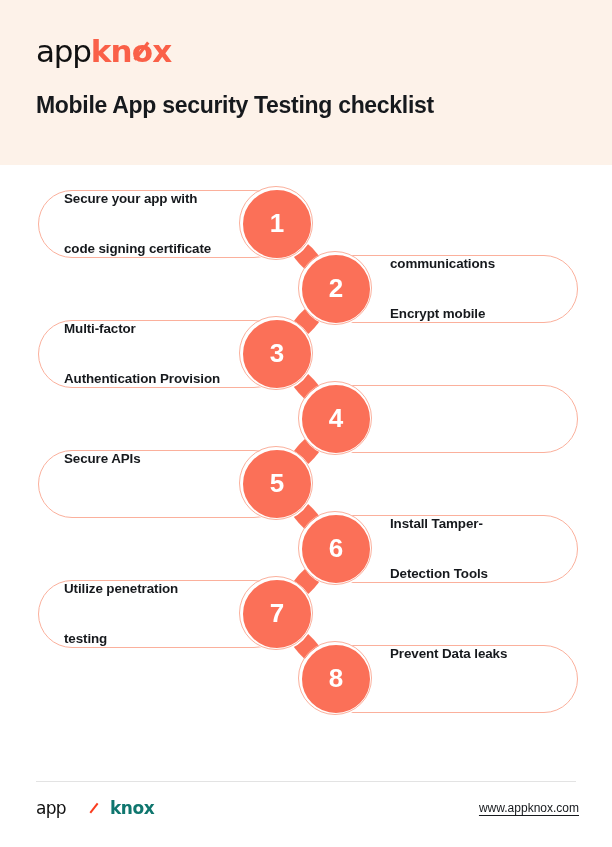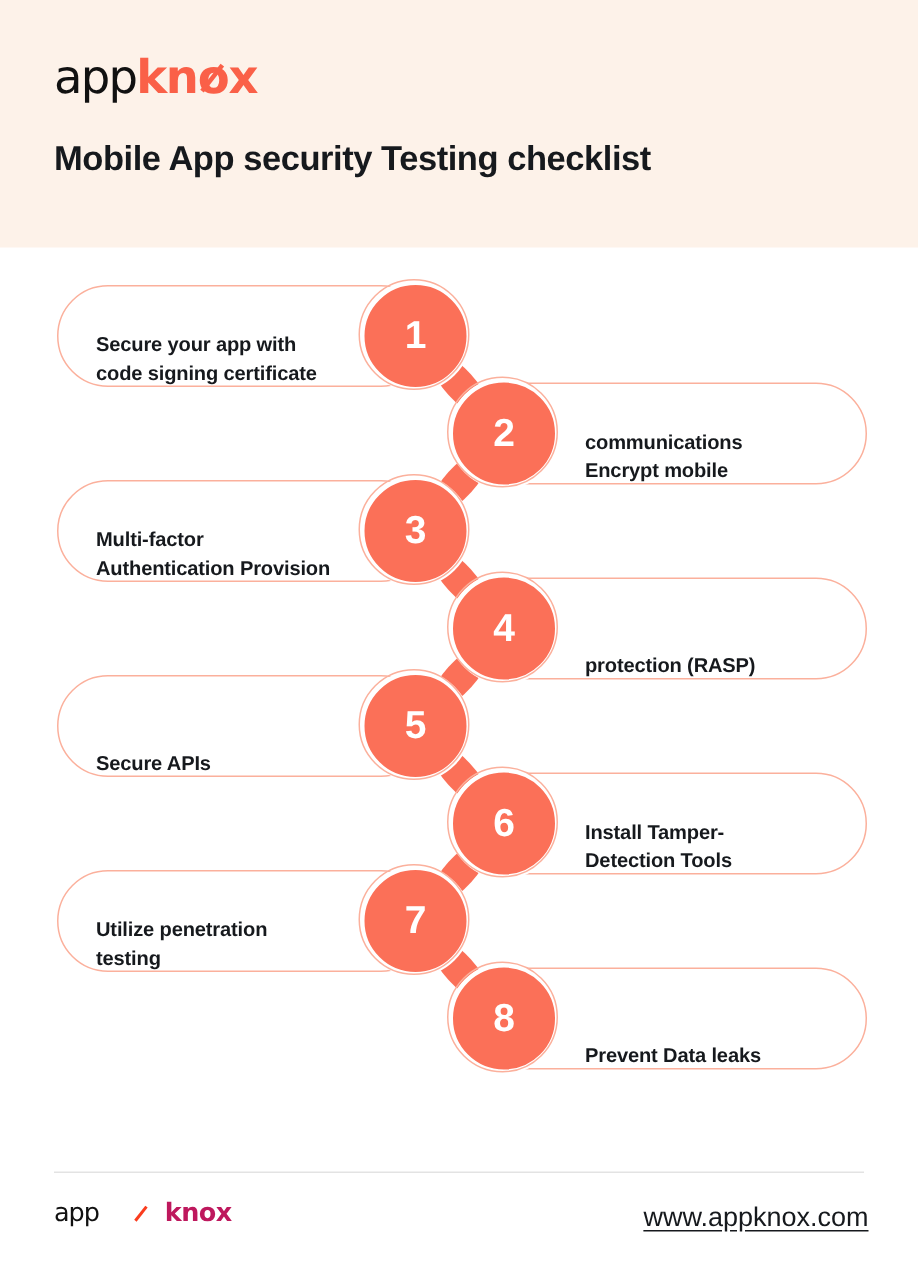--- a/index.html
+++ b/index.html
@@ -100,21 +100,21 @@
   }
   .item-left .pill  { left: 38px;  width: 250px; }
   .item-right .pill { left: 300px; width: 278px; }
 
   .label {
     position: absolute;
     top: 0;
     height: 68px;
     display: flex;
     flex-direction: column;
-    justify-content: flex-end;
+    justify-content: space-between;
     font-size: 13.4px;
     font-weight: 700;
     line-height: 18.5px;
     color: #16191d;
     letter-spacing: -0.1px;
   }
   .item-left .label  { left: 64px;  width: 190px; }
   .item-right .label { left: 390px; width: 180px; }
 
   
@@ -178,40 +178,40 @@
     line-height: 1;
     white-space: nowrap;
   }
   .footer-logo .lg-app {
     color: #111111;
     font-weight: 400;
     font-family: "DejaVu Sans", sans-serif;
     letter-spacing: -0.7px;
   }
   .footer-logo .lg-knox {
-    color: #be185d;
+    color: #0f766e;
     font-weight: 700;
     font-family: "DejaVu Sans", sans-serif;
     letter-spacing: -0.4px;
     position: relative;
     padding-left: 44px;
   }
   .footer-logo .lg-slash {
     position: absolute;
     display: inline-block;
     width: 1.6px;
     height: 12px;
     background: #fa3c1e;
     transform: rotate(38deg);
   }
   .footer-url {
     position: absolute;
     right: 33px;
     top: 26px;
-    font-size: 18px;
+    font-size: 12px;
     font-weight: 400;
     color: #16191d;
     text-decoration: underline;
     text-underline-offset: 2.5px;
     font-family: "Liberation Sans", sans-serif;
     white-space: nowrap;
   }
 </style>
 </head>
 <body>
@@ -262,21 +262,20 @@
           <span>Multi-factor</span>
           <span>Authentication Provision</span>
         </div>
         <div class="bubble">
           <span class="bubble-num">3</span>
         </div>
       </div>
       <div class="item item-right" style="top: 220px; left: 0px; width: 612px;">
         <div class="pill"></div>
         <div class="label">
-          <span>protection (RASP)</span>
         </div>
         <div class="bubble">
           <span class="bubble-num">4</span>
         </div>
       </div>
       <div class="item item-left" style="top: 285px; left: 0px; width: 596px;">
         <div class="pill"></div>
         <div class="label">
           <span>Secure APIs</span>
         </div>

